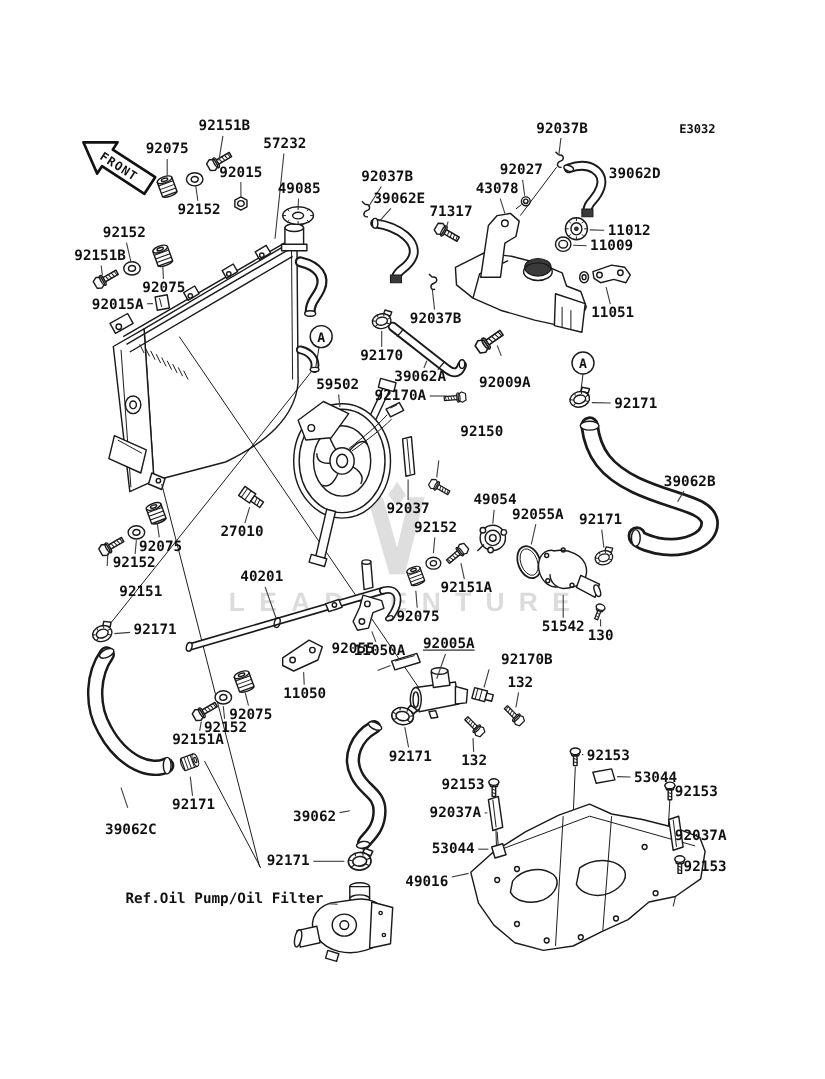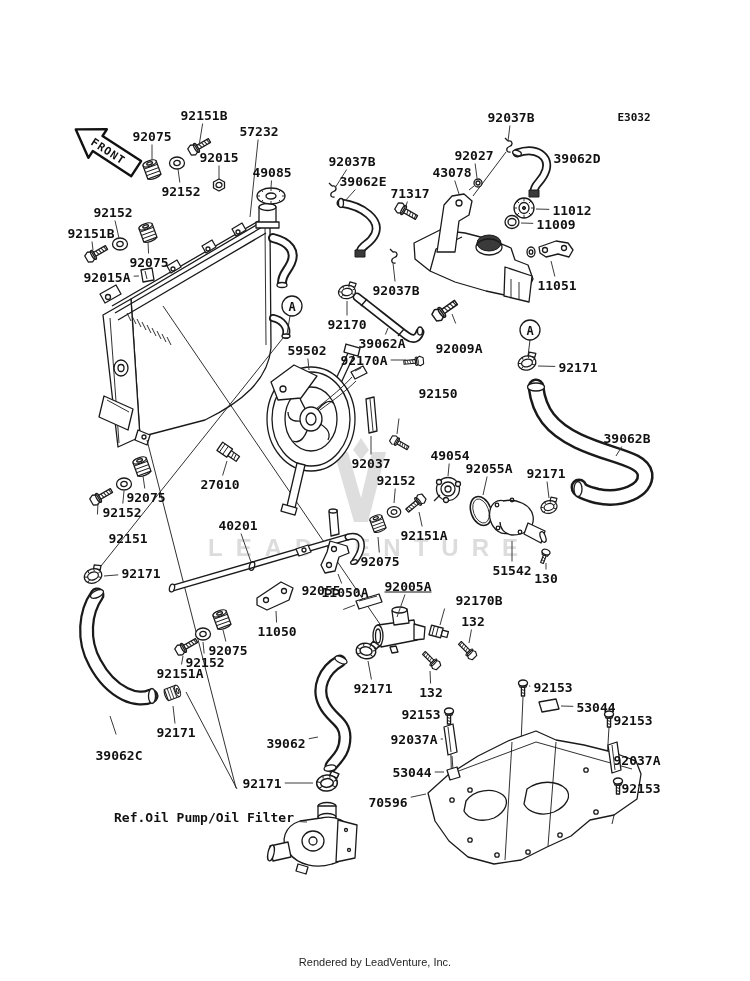--- a/index.html
+++ b/index.html
@@ -497,18 +497,17 @@
       <div class="plabel" style="left: 286px; top: 743px;">39062</div>
       <div class="plabel" style="left: 262px; top: 783px;">92171</div>
       <div class="plabel" style="left: 553px; top: 687px;">92153</div>
       <div class="plabel" style="left: 421px; top: 714px;">92153</div>
       <div class="plabel" style="left: 596px; top: 707px;">53044</div>
       <div class="plabel" style="left: 633px; top: 720px;">92153</div>
       <div class="plabel" style="left: 414px; top: 739px;">92037A</div>
       <div class="plabel" style="left: 637px; top: 760px;">92037A</div>
       <div class="plabel" style="left: 412px; top: 772px;">53044</div>
       <div class="plabel" style="left: 641px; top: 788px;">92153</div>
-      <div class="plabel" style="left: 388px; top: 802px;">70596</div>
+      <div class="plabel" style="left: 388px; top: 802px;">49016</div>
       <div class="plabel" style="left: 204px; top: 817px;">Ref.Oil Pump/Oil Filter</div>
     </div>
 
-  <div class="footer">Rendered by LeadVenture, Inc.</div>
 </div>
 
 </body></html>

